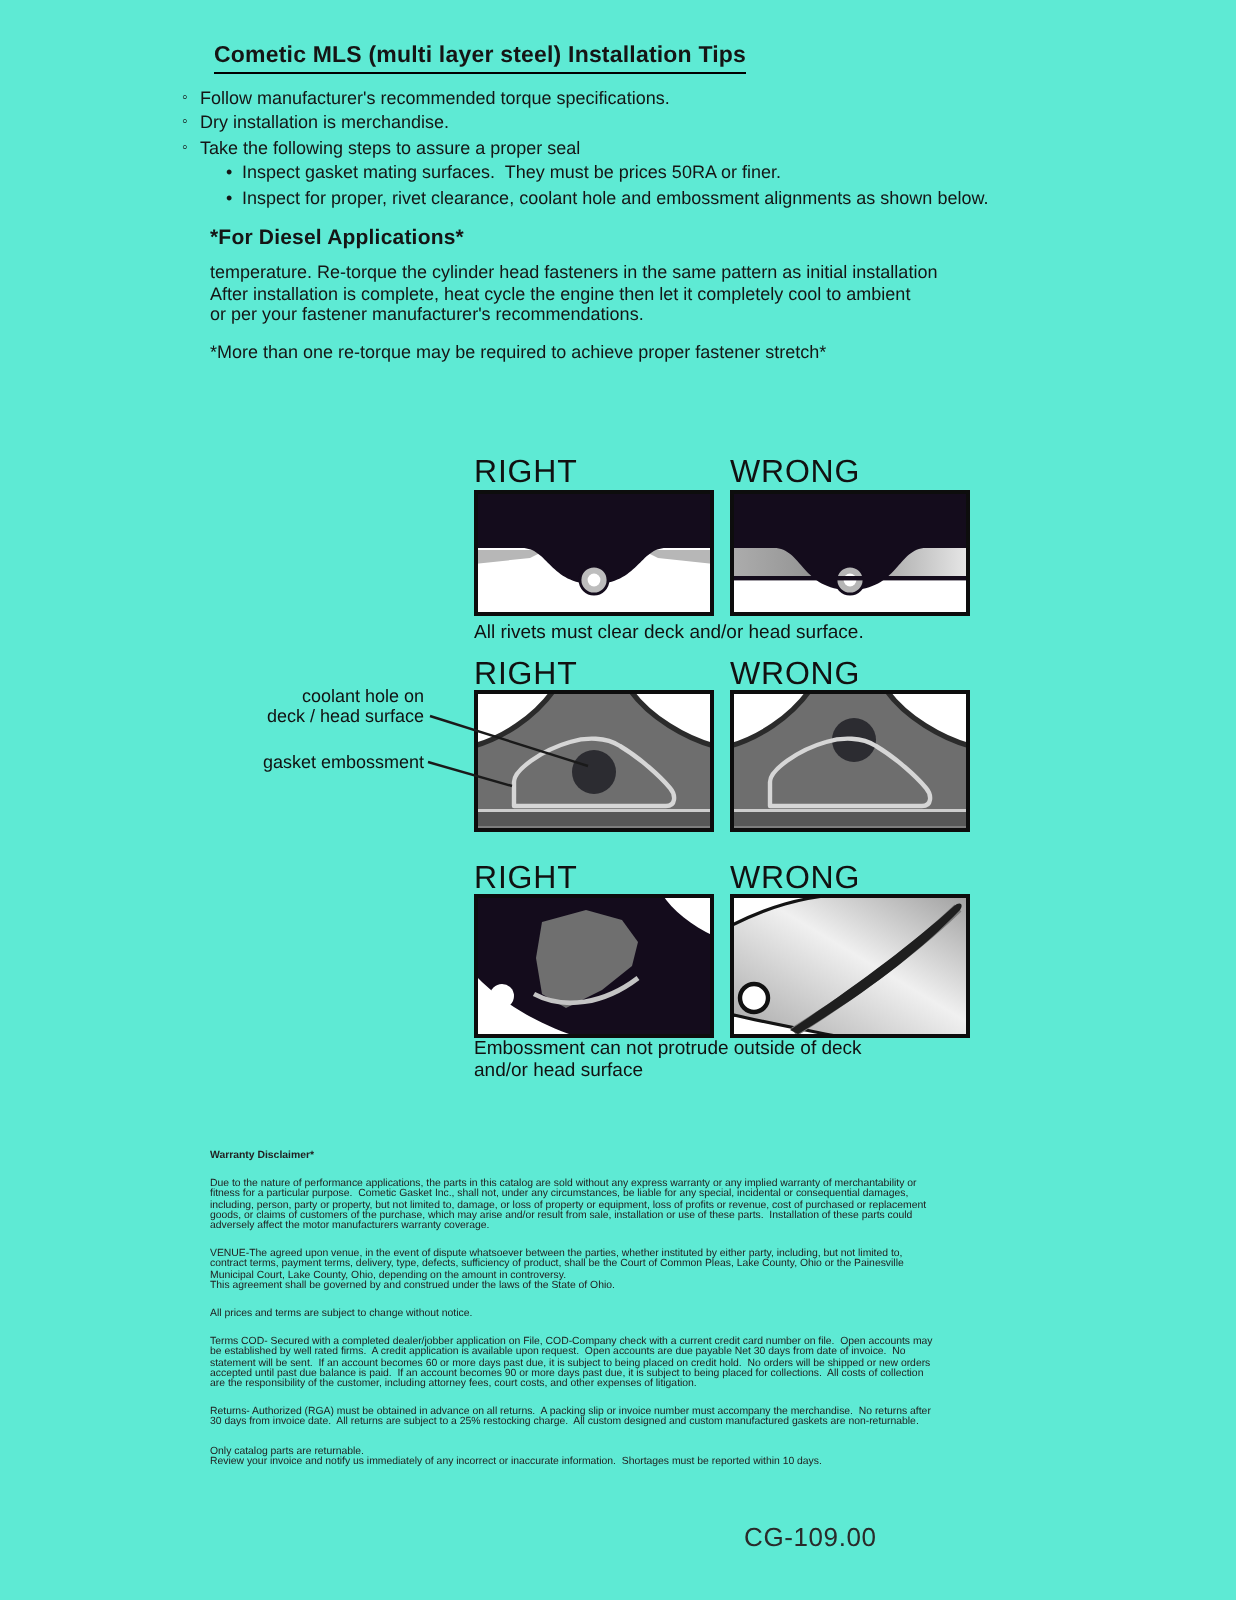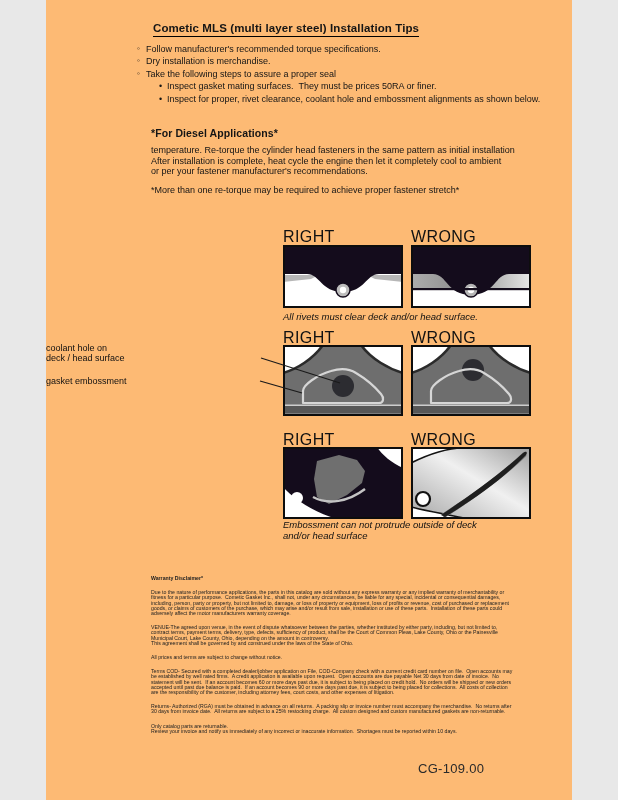--- a/index.html
+++ b/index.html
@@ -1,43 +1,43 @@
 <!DOCTYPE html>
 <html><head>
 <meta charset="utf-8">
 <style>
   * { margin:0; padding:0; box-sizing:border-box; }
   html,body { background:#e8e8e8; }
   #page {
-    position:relative; width:526px; height:800px; margin:0 auto;
-    background:#fdba74; overflow:hidden;
+    position:relative; width:618px; height:800px; margin:0 auto;
+    background:#5eead4; overflow:hidden;
     font-family:"Liberation Sans","DejaVu Sans",sans-serif; color:#151515;
   }
   .abs { position:absolute; }
   .nowrap, .ln { white-space:pre; }
 
   .title {
     left:107px; top:22px; font-size:11.5px; font-weight:bold;
     border-bottom:1.5px solid #000; padding-bottom:2px; letter-spacing:.1px;
   }
   .bullets { left:91px; top:43px; font-size:9px; line-height:12.4px; }
   .brow { display:flex; }
   .brow .mark { width:9px; font-size:8px; }
   .brow.sub { margin-left:22px; }
   .brow.sub .mark { width:8px; font-size:9px; }
 
-  .diesel { left:105px; top:128px; font-size:9px; line-height:10.4px; }
+  .diesel { left:105px; top:114px; font-size:9px; line-height:10.4px; }
   .diesel h2 { font-size:10.5px; font-weight:bold; margin-bottom:7px; letter-spacing:.1px; }
   .diesel .para { margin-bottom:8px; }
   .diesel .note { margin-top:2px; }
 
   .dlabel { font-size:16px; width:120px; text-align:left; letter-spacing:.4px; color:#111; }
   .panel  { background:#fff; }
-  .caption { font-size:9.5px; line-height:10.5px; color:#111;font-style:italic; }
-  .sidelabel { font-size:9px; width:212px; text-align:left; color:#111; }
+  .caption { font-size:9.5px; line-height:10.5px; color:#111; }
+  .sidelabel { font-size:9px; width:212px; text-align:right; color:#111; }
 
   .fineprint { left:105px; top:576px; font-size:5.2px; line-height:5.2px; color:#222; width:412px; }
   .fineprint .fhead { font-weight:bold; margin-bottom:9px; }
   .fineprint .fpara { margin-bottom:9px; }
 
   .pagenum { left:372px; top:761px; font-size:13px; color:#2a2a2a; letter-spacing:.3px; }
   svg { display:block; }
 </style>
 </head>
 <body>

